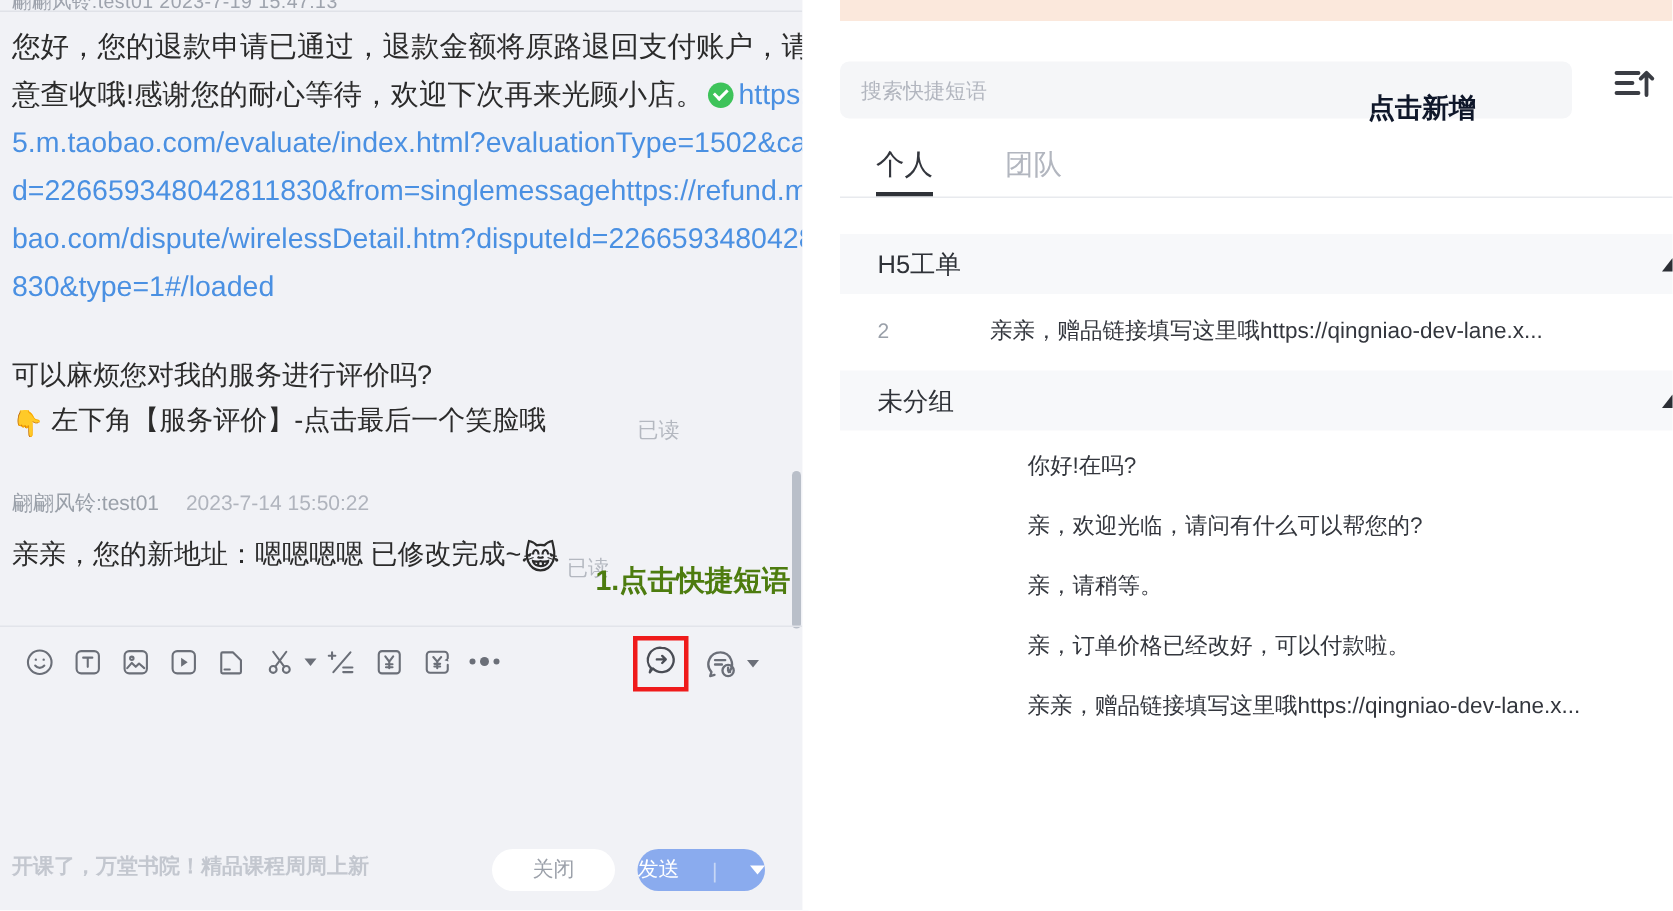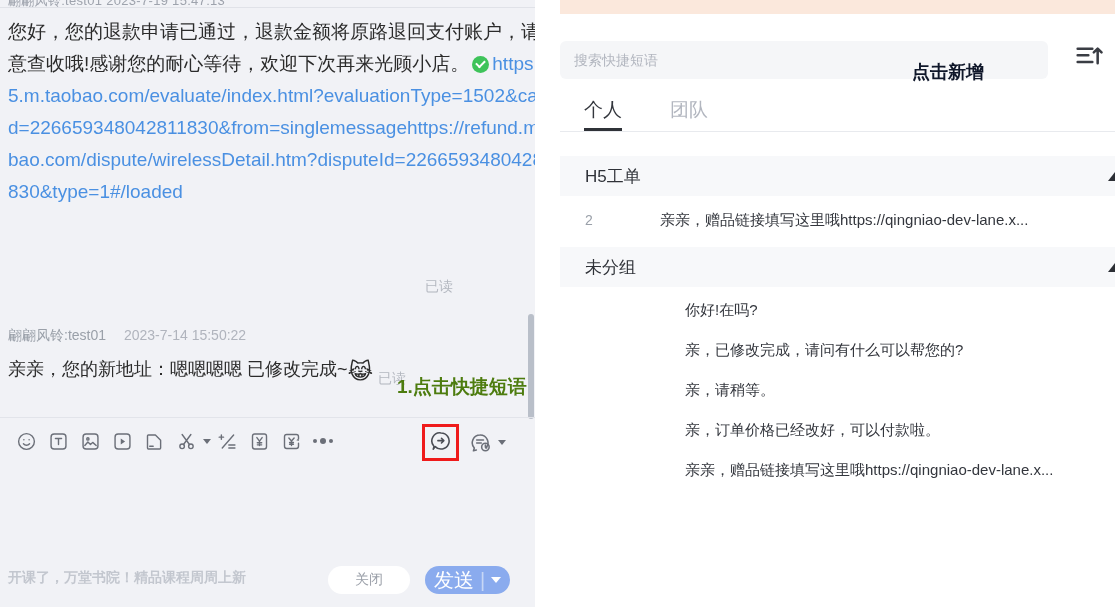--- a/index.html
+++ b/index.html
@@ -131,22 +131,22 @@
   }
   .btn-close {
     position: absolute; left: 328px; top: 566px;
     width: 82px; height: 28px; border-radius: 14px;
     background: #ffffff; color: #9ba0a9; font-size: 14px;
     display: flex; align-items: center; justify-content: center;
   }
   .btn-send {
     position: absolute; left: 425px; top: 566px;
     width: 85px; height: 28px; border-radius: 14px;
-    background: #8aabee; color: #ffffff; font-size: 20px;
-    display: flex; align-items: center; justify-content: center;
+    background: #8aabee; color: #ffffff; font-size: 14px;
+    display: flex; align-items: center; justify-content: space-between;
   }
   .btn-send .divider { margin: 0 6px; color: #c7d7f5; }
   .btn-send .caret {
     width: 0; height: 0;
     border-left: 5px solid transparent; border-right: 5px solid transparent;
     border-top: 6px solid #ffffff;
   }
 
   
   .phrase-panel {
@@ -236,20 +236,24 @@
   <div class="chat-panel">
 
     <div class="clipped-header">
       <div class="ch-inner">翩翩风铃:test01    2023-7-19 15:47:13</div>
     </div>
 
     <div class="msg-body">
       <div class="msg-text"><span>您好，您的退款申请已通过，退款金额将原路退回支付账户，请注意查收哦!感谢您的耐心等待，欢迎下次再来光顾小店。</span><span class="check-badge"></span><span class="lnk">https://h5.m.taobao.com/evaluate/index.html?evaluationType=1502&amp;caseId=226659348042811830&amp;from=singlemessagehttps://refund.m.taobao.com/dispute/wirelessDetail.htm?disputeId=226659348042811830&amp;type=1#/loaded</span></div>
     </div>
 
+    <div class="msg-block2">
+      <div class="q-line">可以麻烦您对我的服务进行评价吗?</div>
+      <div class="q-line2"><span class="hand">👇</span> <span>左下角【服务评价】-点击最后一个笑脸哦</span></div>
+    </div>
 
     <div class="read-tag read1">已读</div>
 
     <div class="meta-row">
       <span class="meta-name">翩翩风铃:test01</span>
       <span class="meta-time">2023-7-14 15:50:22</span>
     </div>
 
     <div class="msg-row3"><span>亲亲，您的新地址：嗯嗯嗯嗯 已修改完成~</span><span class="emoji-lol">😹</span></div>
 
@@ -398,21 +402,21 @@
 
     <div class="group-head gh2">
       <div class="g-title">未分组</div>
       <div class="g-arrow"></div>
     </div>
 
     <div class="phrase-row" style="top:290px">
       <div class="pr-text-only">你好!在吗?</div>
     </div>
     <div class="phrase-row" style="top:330px">
-      <div class="pr-text-only">亲，已修改完成，请问有什么可以帮您的?</div>
+      <div class="pr-text-only">亲，欢迎光临，请问有什么可以帮您的?</div>
     </div>
     <div class="phrase-row" style="top:370px">
       <div class="pr-text-only">亲，请稍等。</div>
     </div>
     <div class="phrase-row" style="top:410px">
       <div class="pr-text-only">亲，订单价格已经改好，可以付款啦。</div>
     </div>
     <div class="phrase-row" style="top:450px">
       <div class="pr-text-only">亲亲，赠品链接填写这里哦https://qingniao-dev-lane.x...</div>
     </div>

